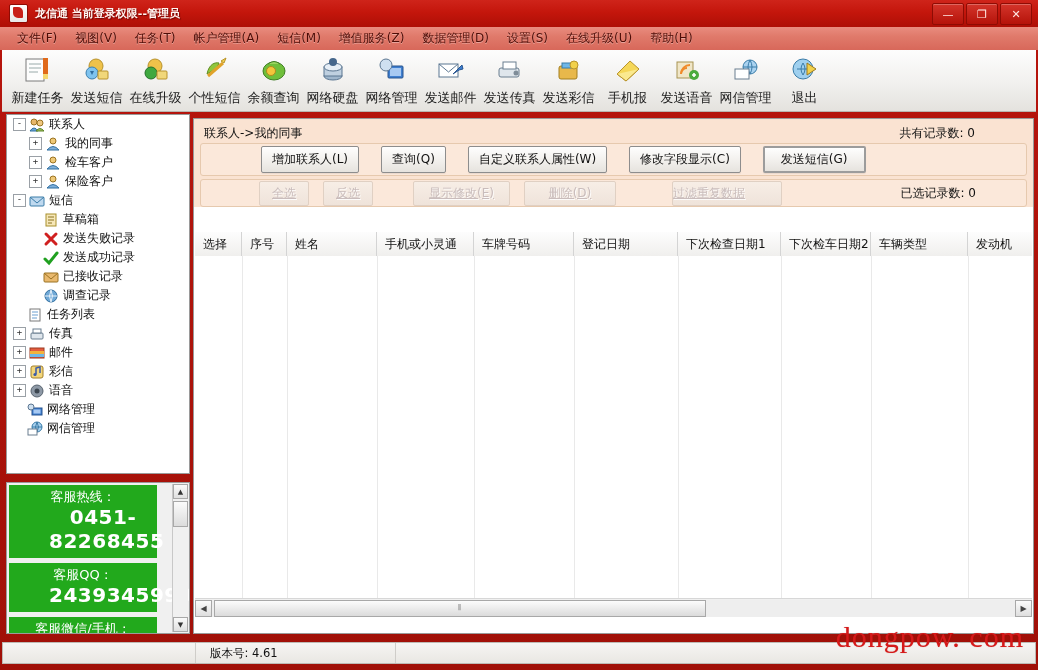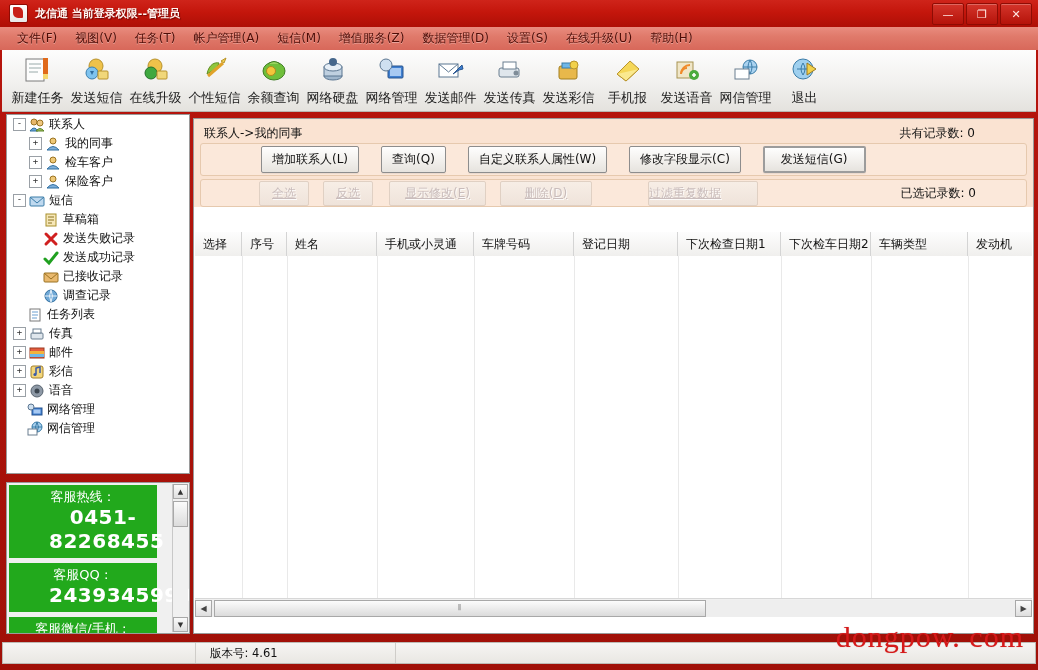--- a/index.html
+++ b/index.html
@@ -543,21 +543,21 @@
       </div>
       <div class="btnrow" id="btnrow1">
           <div class="btn">增加联系人(L)</div>
           <div class="btn">查询(Q)</div>
           <div class="btn">自定义联系人属性(W)</div>
           <div class="btn">修改字段显示(C)</div>
           <div class="btn primary">发送短信(G)</div>
         </div>
       <div class="btnrow btnrow2" id="btnrow2">
         <div class="btn disabled" style="width: 48px; text-align: center; padding: 3px 0px; margin-right: 14px;">全选</div>
-          <div class="btn disabled" style="width: 48px; text-align: center; padding: 3px 0px; margin-right: 16px;">反选</div>
+          <div class="btn disabled" style="width: 48px; text-align: center; padding: 3px 0px; margin-right: 40px;">反选</div>
           <div class="btn disabled" style="width: 95px; text-align: center; padding: 3px 0px; margin-right: 14px;">显示修改(E)</div>
           <div class="btn disabled" style="width: 90px; text-align: center; padding: 3px 0px; margin-right: 56px;">删除(D)</div>
           <div class="btn disabled" style="width: 108px; text-align: left; padding: 3px 0px; margin-right: 16px;">过滤重复数据</div>
           <span class="sel-count">
           <span>已选记录数:</span>
           <span>0</span>
         </span>
       </div>
     </div>
 

